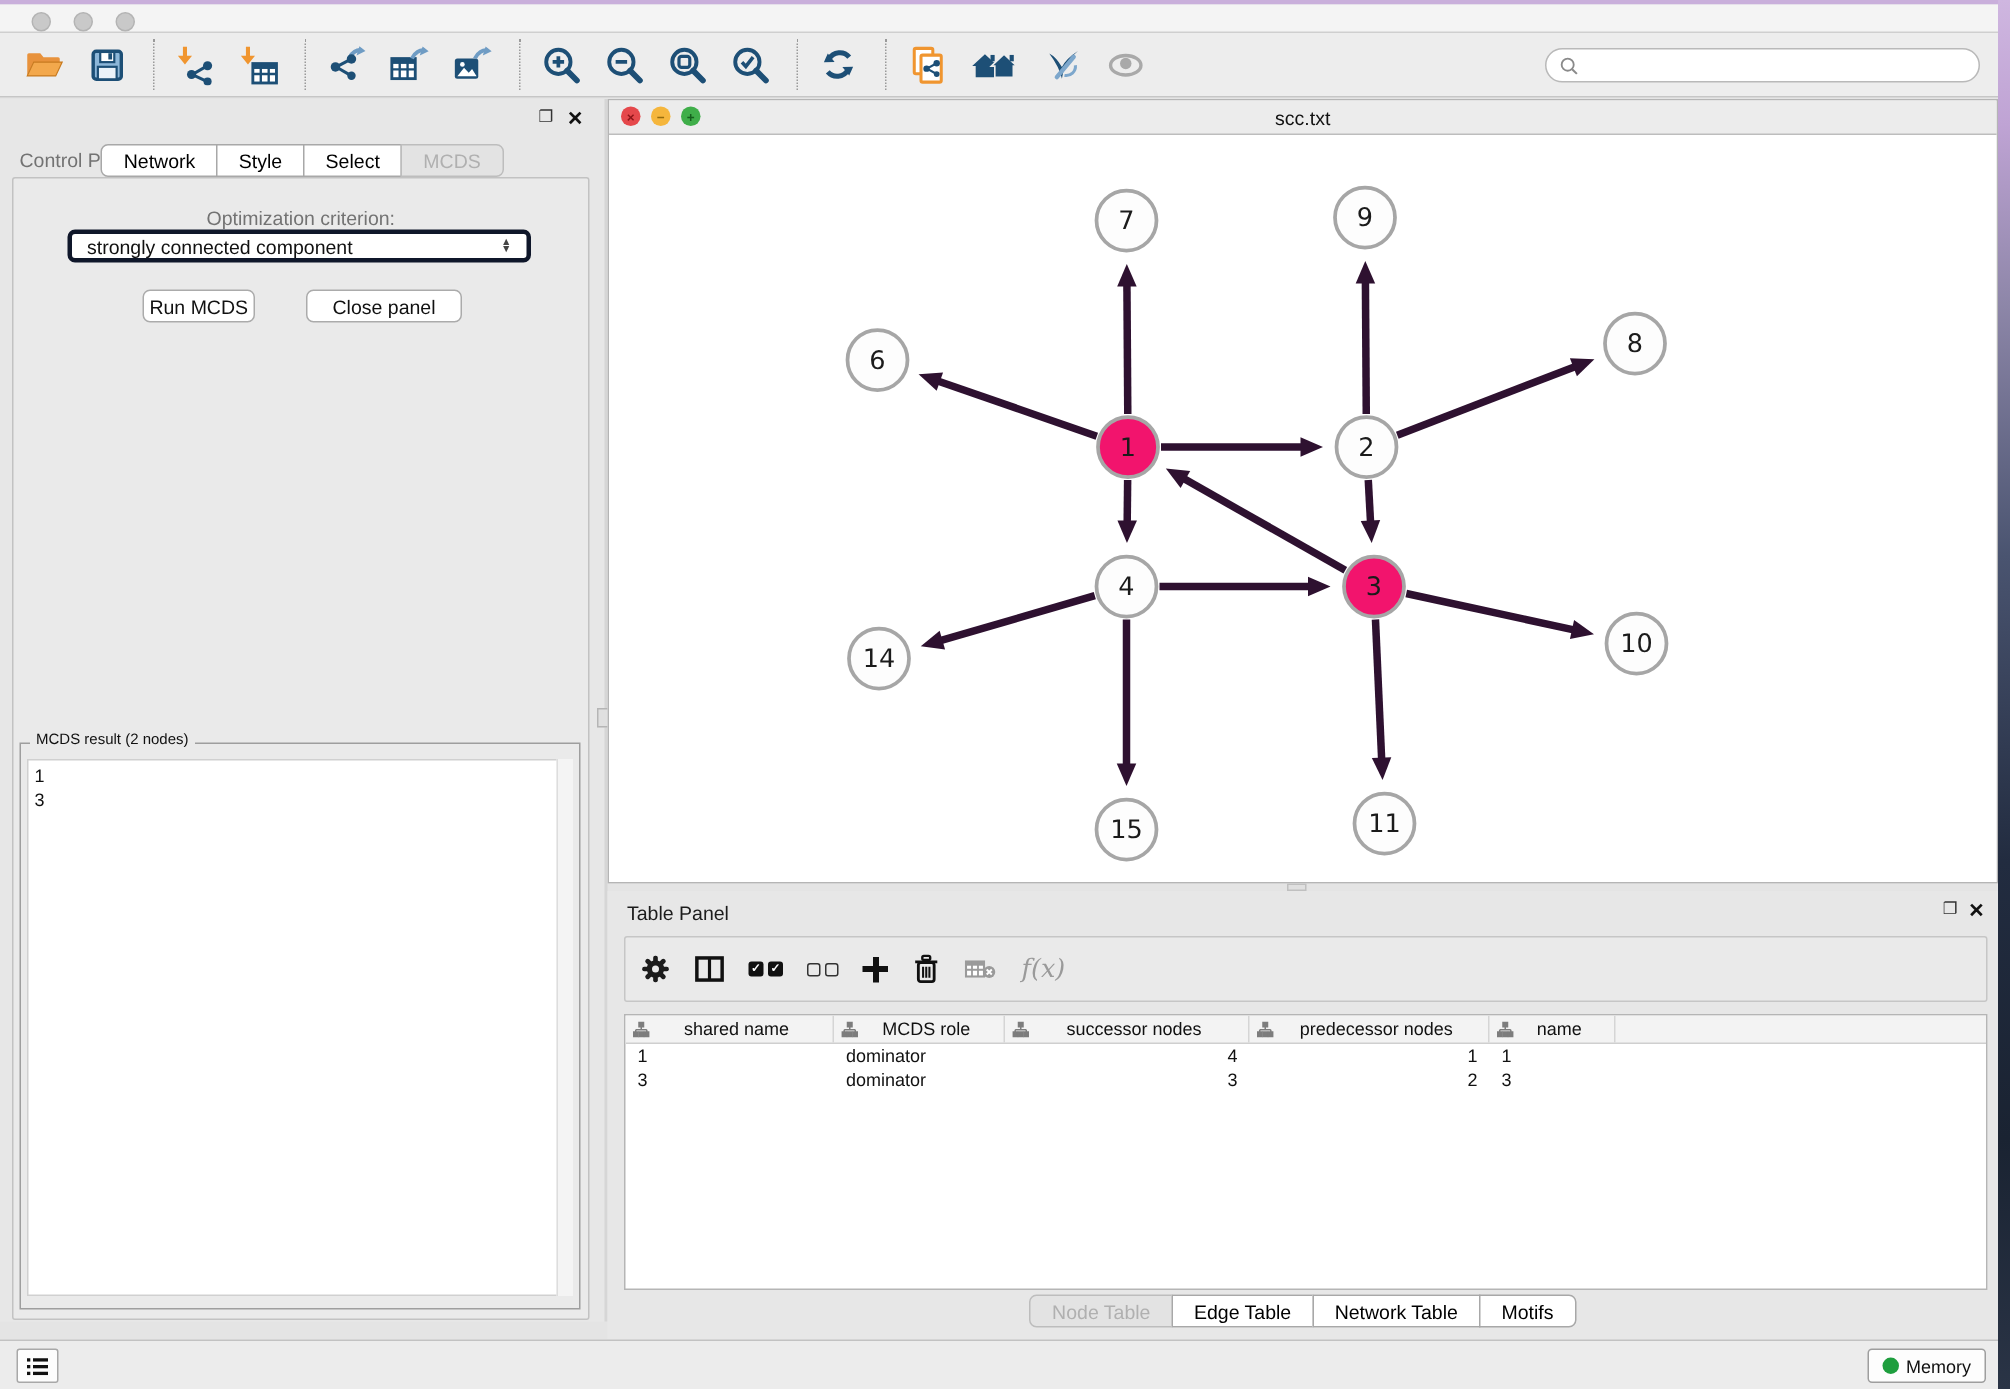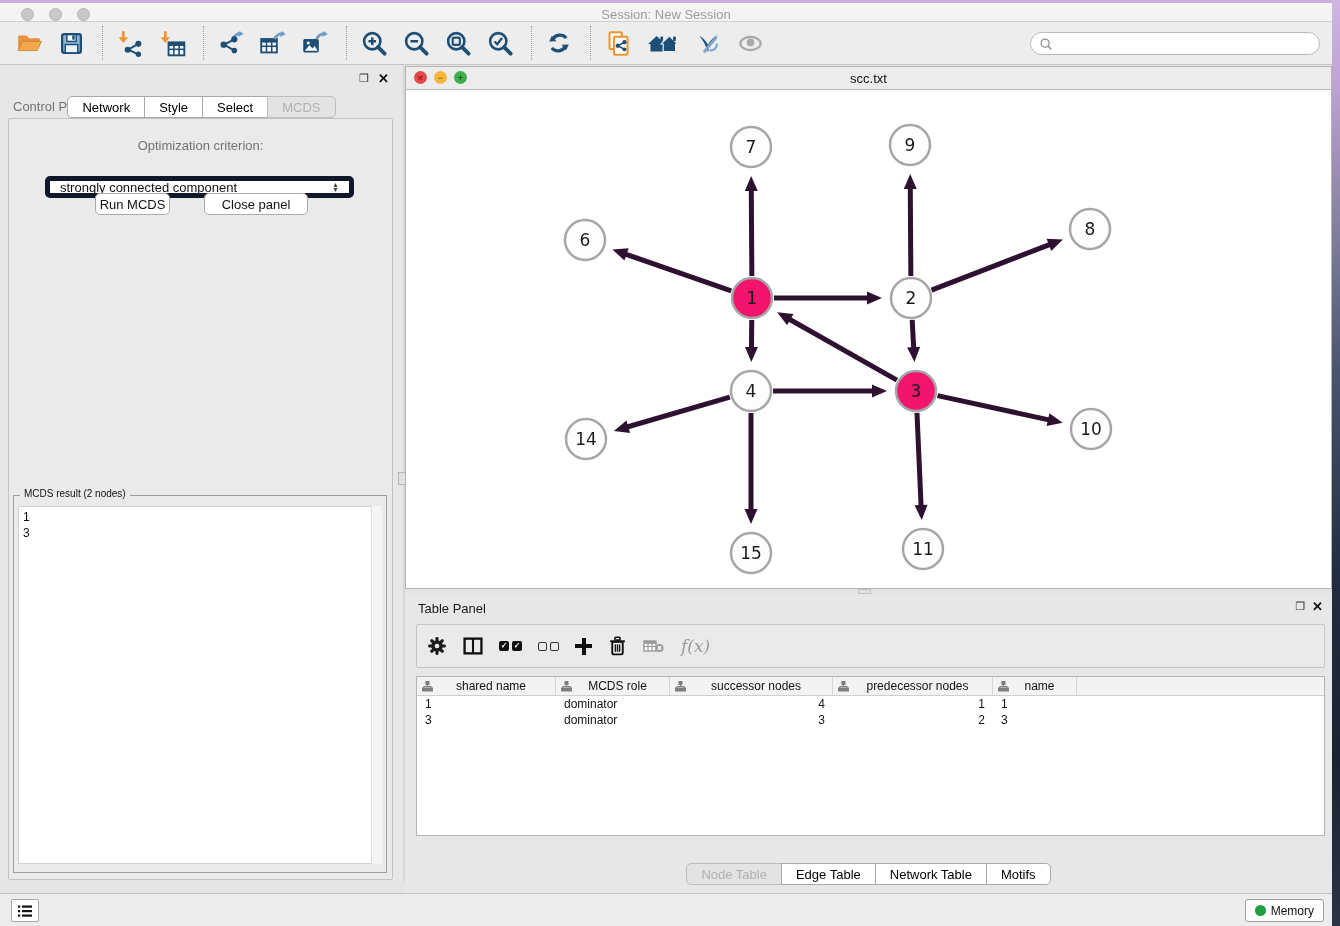--- a/index.html
+++ b/index.html
@@ -29,21 +29,21 @@
   #cp-title { position:absolute; left:13px; top:6px; font-size:13px; color:#737373;margin-top:27px; }
   .panel-float { position:absolute; top:7px; font-size:11px; color:#333; line-height:11px; }
   .panel-close { position:absolute; top:6px; font-size:13px; font-weight:bold; color:#111; line-height:13px; }
   #cp-tabs { position:absolute; left:0; top:30px; width:100%; display:flex; justify-content:center; }
   .seg-tab { height:22px; padding:0 14px; background:#fff; border:1px solid #a8a8a8; margin-left:-1px; font-size:13px; color:#000; display:flex; align-items:center; }
   .seg-tab:first-child { border-radius:5px 0 0 5px; margin-left:0; }
   .seg-tab:last-child { border-radius:0 5px 5px 0; }
   .seg-active { background:#e3e3e3; color:#b0b0b0; border-color:#bdbdbd; }
   #cp-body { position:absolute; left:8px; top:52px; width:385px; height:762px; background:#eaeaea; border:1px solid #c2c2c2; border-radius:2px; }
   #opt-label { position:absolute; left:0; top:19px; width:100%; text-align:center; font-size:13px; color:#737373; }
-  #opt-dropdown { position:absolute; left:36px; top:57px; width:309px; height:22px; background:#fff; border:5px solid #0f172a; border-radius:5px; display:flex; align-items:center; padding:0 10px; font-size:13px; color:#111; }
+  #opt-dropdown { position:absolute; left:36px; top:34px; width:309px; height:22px; background:#fff; border:3px solid #0f172a; border-radius:5px; display:flex; align-items:center; padding:0 10px; font-size:13px; color:#111; }
   #opt-dropdown .dd-arrows { margin-left:auto; display:flex; flex-direction:column; align-items:center; line-height:5px; font-size:7px; color:#444; }
   .cp-btn { position:absolute; top:74px; height:22px; background:#fff; border:1px solid #ababab; border-radius:5px; font-size:13px; color:#111; display:flex; align-items:center; justify-content:center; }
   #btn-run { left:86px; width:75px; }
   #btn-close { left:195px; width:104px; }
   #mcds-group { position:absolute; left:4px; top:376px; width:374px; height:378px; border:1px solid #9e9e9e; }
   #mcds-legend { position:absolute; left:6px; top:-8px; background:#eaeaea; padding:0 4px; font-size:10px; color:#111; }
   #mcds-text { position:absolute; left:4px; top:10px; width:364px; height:358px; background:#fff; border:1px solid #d0d0d0; font-size:12px; color:#111; white-space:pre; padding:2px 4px; line-height:16px; }
   #mcds-scroll { position:absolute; right:4px; top:10px; width:11px; height:358px; background:#f4f4f4; border-left:1px solid #ddd; }
 
   
@@ -64,21 +64,21 @@
   #tp-toolbar { position:absolute; left:11px; top:30px; width:909px; height:44px; background:#eaeaea; border:1px solid #c6c6c6; border-radius:2px; display:flex; align-items:center; padding-left:10px; }
   .tp-icon { height:24px; display:flex; align-items:center; justify-content:center; margin-right:16px; }
   .chk-pair { display:flex; gap:3px; }
   .chk-box { width:10px; height:10px; background:#111; border-radius:2px; color:#fff; font-size:8px; line-height:10px; text-align:center; font-weight:bold; }
   .unchk-box { width:9px; height:9px; border:1.6px solid #333; border-radius:2px; background:#eaeaea; }
   .plus-icon { position:relative; width:17px; height:17px; }
   .plus-icon::before { content:""; position:absolute; left:6.5px; top:0; width:4px; height:17px; background:#111; }
   .plus-icon::after { content:""; position:absolute; left:0; top:6.5px; width:17px; height:4px; background:#111; }
   .fx-icon { font-family:"DejaVu Serif", serif; font-style:italic; font-size:17px; color:#9a9a9a; }
 
-  #tp-table { position:absolute; left:11px; top:82px; width:909px; height:160px; background:#fff; border:1px solid #b5b5b5; overflow:hidden; }
+  #tp-table { position:absolute; left:11px; top:82px; width:909px; height:184px; background:#fff; border:1px solid #b5b5b5; overflow:hidden; }
   #tp-header { display:flex; height:19px; background:#f3f3f3; border-bottom:1px solid #cfcfcf; }
   .th-cell { display:flex; align-items:center; border-right:1px solid #d5d5d5; font-size:12px; color:#111; padding-left:5px; }
   .th-cell .th-label { flex:1; text-align:center; padding-right:6px; }
   .t-row { display:flex; height:16px; font-size:12px; color:#111; }
   .td-cell { padding:0 8px; line-height:16px; overflow:hidden; white-space:nowrap; }
 
   #tp-tabs { position:absolute; left:0; right:0; top:269px; display:flex; justify-content:center; }
 
   
   #statusbar { position:absolute; left:0; top:893px; width:1332px; height:33px; background:#ececec; border-top:1px solid #c2c2c2; }
@@ -89,21 +89,20 @@
 </head>
 <body>
 
 <div id="desktop-top-strip"></div>
 <div id="desktop-right-strip"></div>
 
 <div id="titlebar">
   <span class="tl-dot" style="left:21px"></span>
   <span class="tl-dot" style="left:49px"></span>
   <span class="tl-dot" style="left:77px"></span>
-  <div id="main-title">Session: New Session</div>
 </div>
 
 <div id="main-toolbar">
   <div class="tb-btn">
     <svg width="26" height="26" viewBox="0 0 24 24">
         <path d="M2 19 L2 6 Q2 5 3 5 L10 5 L12 7.5 L21 7.5 Q22 7.5 22 8.5 L22 10.5 L6 10.5 Z" fill="#e8923c"></path>
         <path d="M2 19 L6 10.5 L23.5 10.5 L19.5 19 Z" fill="#f3a84c" stroke="#c77a1f" stroke-width="0.7"></path>
       </svg>
   </div>
   <div class="tb-btn">

